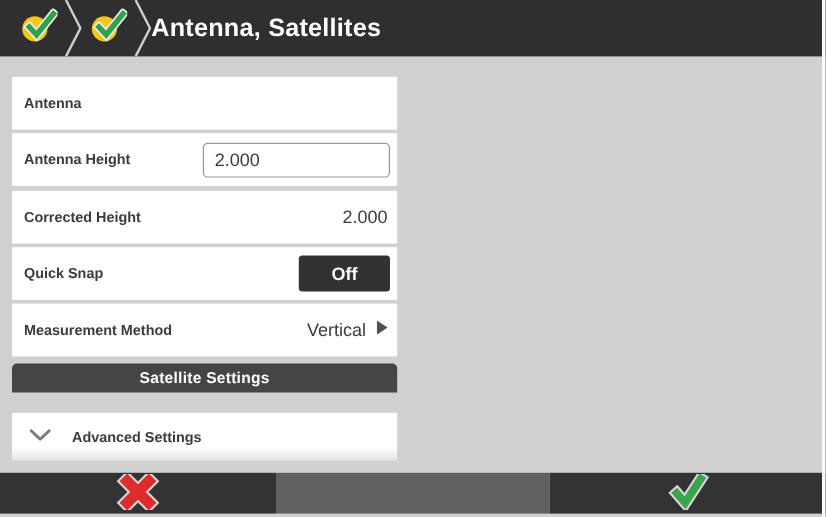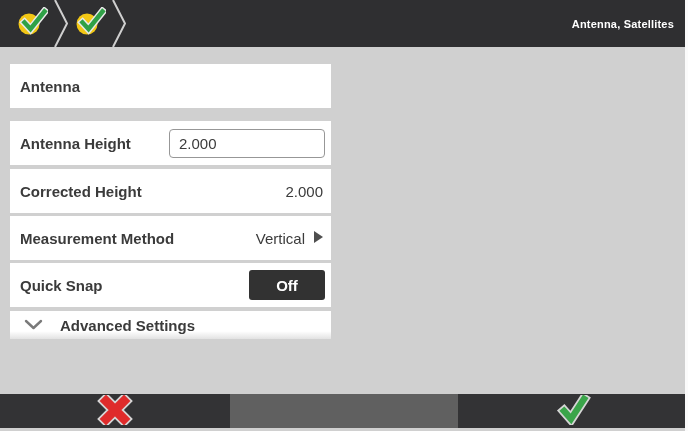--- a/index.html
+++ b/index.html
@@ -13,44 +13,44 @@
     position:absolute;left:0;top:0;width:688px;height:47px;
     background:#2f2f31;display:flex;align-items:center;
   }
   .crumbs{display:flex;align-items:center;height:47px;padding-left:10px;}
   .crumb{
     width:44px;height:47px;background:transparent;border:none;padding:0;
     display:flex;align-items:center;justify-content:center;cursor:pointer;
   }
   .crumb-sep{display:block;height:47px;width:14px;}
   .topbar-title{
-    flex:1;text-align:right;color:#ffffff;font-weight:bold;font-size:11px;
+    flex:1;text-align:left;color:#ffffff;font-weight:bold;font-size:21px;
     padding-right:14px;letter-spacing:.2px;
   }
   
   .panel{position:absolute;left:10px;top:62px;width:321px;}
   .sec-header{
     height:24px;line-height:24px;background:#454545;color:#ffffff;
     font-weight:bold;font-size:13px;text-align:center;
     border-radius:4px 4px 0 0;letter-spacing:.2px;
   }
   .row{
     background:#ffffff;height:44px;display:flex;align-items:center;
     justify-content:space-between;padding:0 6px 0 10px;box-sizing:border-box;
   }
-  .row-label{font-weight:bold;font-size:15px;color:#3b3b3b;}
+  .row-label{font-weight:bold;font-size:12px;color:#3b3b3b;}
   .row-value{font-size:15px;color:#3b3b3b;padding-right:2px;}
   .r-antenna{margin-top:2px;}
-  .r-height{margin-top:13px;}
+  .r-height{margin-top:3px;}
   .r-corrected{margin-top:4px;gap:20px;}
   .r-quicksnap{margin-top:3px;}
   .r-method{margin-top:3px;}
   .sec-header.satellite{margin-top:6px;}
   .r-advanced{
-    margin-top:4px;height:28px;justify-content:flex-start;gap:17px;padding-left:14px;
+    margin-top:17px;height:40px;justify-content:flex-start;gap:17px;padding-left:14px;
     background:linear-gradient(to bottom,#ffffff 72%,#e2e2e2 100%);
   }
   .text-input{
     width:156px;height:29px;box-sizing:border-box;border:1.5px solid #979797;
     border-radius:4px;font-family:"Liberation Sans",sans-serif;font-size:15px;
     color:#3b3b3b;padding:0 9px;background:#ffffff;outline:none;
   }
   .toggle-btn{
     width:76px;height:30px;background:#323232;color:#ffffff;border:none;
     border-radius:3px;font-family:"Liberation Sans",sans-serif;font-weight:bold;
@@ -119,37 +119,38 @@
     <div class="row r-height">
       <span class="row-label">Antenna Height</span>
       <input class="text-input" type="text" value="2.000" style="">
     </div>
 
     <div class="row r-corrected">
       <span class="row-label">Corrected Height</span>
       <span class="row-value">2.000</span>
     </div>
 
+    <div class="row r-quicksnap">
+      <span class="row-label">Quick Snap</span>
+      <button class="toggle-btn">Off</button>
+    </div>
+
     <div class="row r-method">
       <span class="row-label">Measurement Method</span>
       <span class="method-value">
         <span class="row-value">Vertical</span>
         <span>
           <svg width="9" height="12" viewBox="0 0 9 12">
               <polygon points="0,0 9,6 0,12" fill="#4f4f4f"></polygon>
             </svg>
         </span>
       </span>
     </div>
 
-    <div class="row r-quicksnap">
-      <span class="row-label">Quick Snap</span>
-      <button class="toggle-btn">Off</button>
-    </div>
-
+    <div class="sec-header satellite">Satellite Settings</div>
 
     <div class="row r-advanced">
       <span>
         <svg width="19" height="11" viewBox="0 0 19 11">
           <polyline points="2,2 9.5,9 17,2" fill="none" stroke="#7a7a7a" stroke-width="2.4" stroke-linecap="round" stroke-linejoin="round"></polyline>
         </svg>
       </span>
       <span class="row-label">Advanced Settings</span>
     </div>
 

